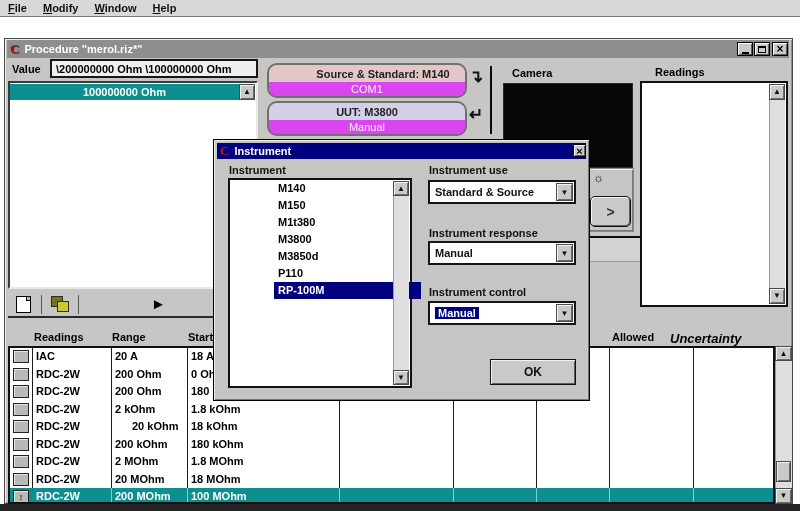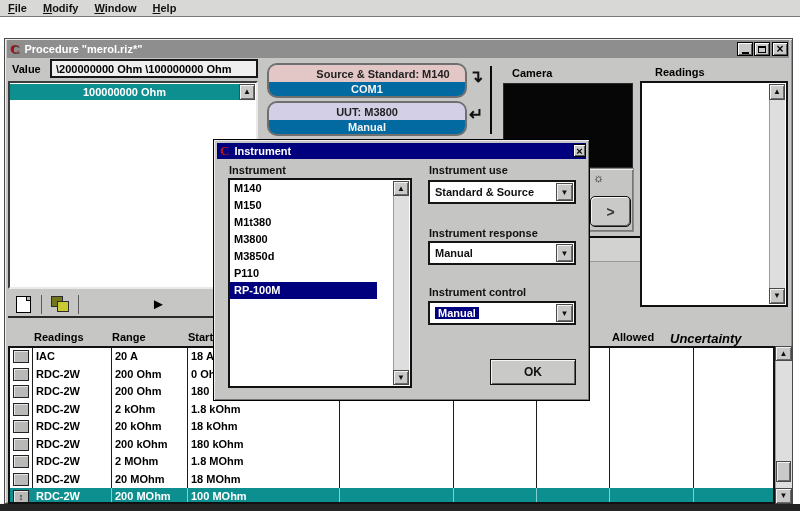--- a/index.html
+++ b/index.html
@@ -43,21 +43,21 @@
   .strack { position:absolute; background:#dedede; border-left:1px solid #9a9a9a; }
   .sthumb { position:absolute; background:#c9c9c7; border:1px solid #4a4a4a;
             box-shadow: inset 1px 1px 0 #f2f2f2, inset -1px -1px 0 #6b6b6b; }
 
   
   .stdgroup { position:absolute; width:200px; border:2px solid #6f6f6f; border-radius:10px;
               overflow:hidden; background:#919191; }
   .stdtop { height:17px; display:flex; align-items:center; justify-content:center;
             font-size:11px; font-weight:700; color:#222; }
   .stdbottom { height:14px; display:flex; align-items:center; justify-content:center;
-               font-size:11px; font-weight:700; color:#f4f4f4; background:#0369a1; }
+               font-size:11px; font-weight:400; color:#f4f4f4; background:#d946ef; }
 
   
   #toolbar { position:absolute; left:8px; top:293px; width:250px; height:25px; background:#c6c6c4;
              border-bottom:2px solid #2a2a2a; }
   .tsep { position:absolute; top:2px; width:1px; height:19px; background:#5a5a5a; }
 
   
   .vline { position:absolute; width:1px; background:#1d1d1d; }
   .trow { position:absolute; left:0; width:766px; height:17.5px; font-size:11px; font-weight:700; color:#000; }
   .trow .cell { position:absolute; top:2px; white-space:nowrap; }
@@ -221,21 +221,21 @@
     </div>
     <div class="trow" style="top:52.5px;">
       <div class="rowbox"></div>
       <span class="cell" style="left:26px;">RDC-2W</span>
       <span class="cell" style="left:105px;">2 kOhm</span>
       <span class="cell" style="left:181px;">1.8 kOhm</span>
     </div>
     <div class="trow" style="top:70px;">
       <div class="rowbox"></div>
       <span class="cell" style="left:26px;">RDC-2W</span>
-      <span class="cell" style="left:105px;">20 kOhm</span>
+      <span class="cell" style="left:122px;">20 kOhm</span>
       <span class="cell" style="left:181px;">18 kOhm</span>
     </div>
     <div class="trow" style="top:87.5px;">
       <div class="rowbox"></div>
       <span class="cell" style="left:26px;">RDC-2W</span>
       <span class="cell" style="left:105px;">200 kOhm</span>
       <span class="cell" style="left:181px;">180 kOhm</span>
     </div>
     <div class="trow" style="top:105px;">
       <div class="rowbox"></div>
@@ -280,21 +280,21 @@
   <div id="dialog">
     <div id="dlg-title">
       <span class="clogo" style="text-shadow:none; color:#c01414;">C</span>
       <span>Instrument</span>
     </div>
     <div class="winbtn" style="left:359px; top:4px; width:13px; height:13px; font-size:11px;">
       <span>×</span>
     </div>
 
     <span class="label" style="left:15px; top:24px;">Instrument</span>
-    <div class="abs blackbox" style="left:14px; top:38px; width:184px; height:210px; border-width:2px;">
+    <div class="abs blackbox" style="left:14px; top:38px; width:184px; height:210px; border-width:2px;padding-left:44px;">
       <div class="li">M140</div>
       <div class="li">M150</div>
       <div class="li">M1t380</div>
       <div class="li">M3800</div>
       <div class="li">M3850d</div>
       <div class="li">P110</div>
       <div class="li sel" style="width:147px;">RP-100M</div>
       <div class="sbtn" style="right:1px; top:1px; width:16px; height:15px;">
         <span>▲</span>
       </div>

